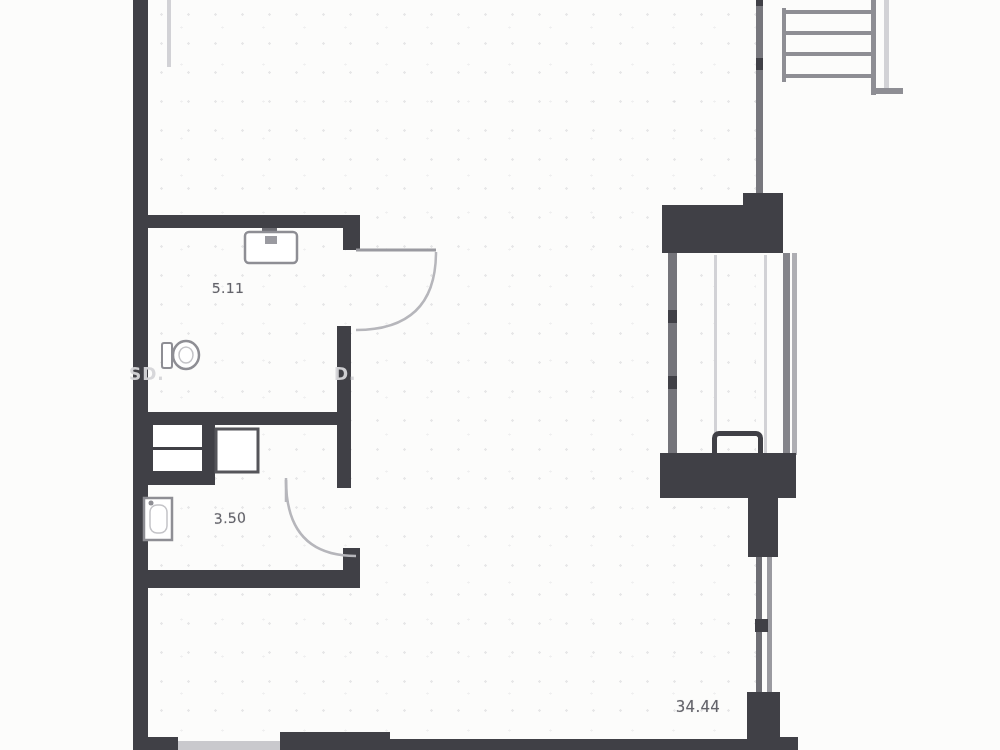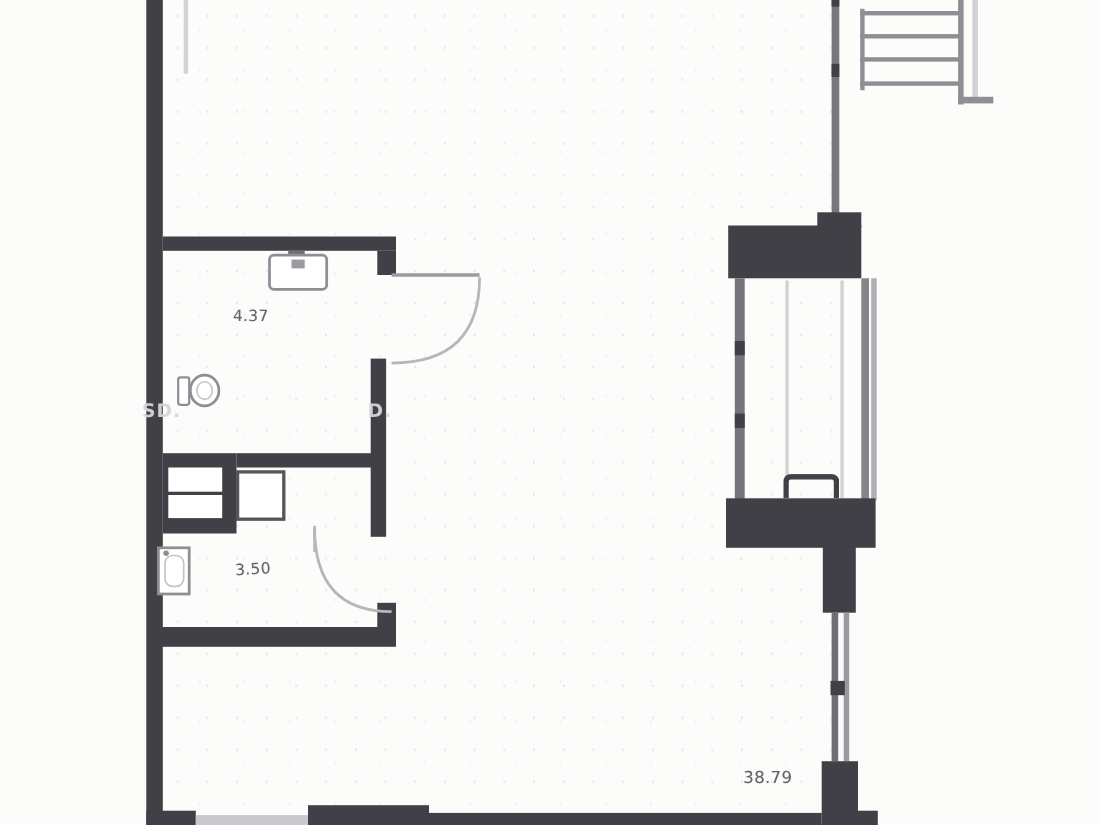--- a/index.html
+++ b/index.html
@@ -108,20 +108,20 @@
 
     <rect x="216" y="429" width="42" height="43" fill="#ffffff" stroke="#55555a" stroke-width="3"></rect>
 
     <g>
       <rect x="144" y="498" width="28" height="42" fill="#ffffff" stroke="#8e8e94" stroke-width="2.5"></rect>
       <rect x="150" y="505" width="17" height="28" rx="7" fill="none" stroke="#c4c4c8" stroke-width="1.5"></rect>
       <circle cx="151" cy="503" r="2.5" fill="#8e8e94"></circle>
     </g>
   </svg>
 
-  <div class="arealabel" style="left:196px;top:280px;width:64px;">4.37</div>
+  <div class="arealabel" style="left:196px;top:280px;width:64px;">5.11</div>
   <div class="arealabel" style="left:198px;top:510px;width:64px;transform:rotate(-3deg);">3.50</div>
-  <div class="arealabel" style="left:658px;top:698px;width:80px;font-size:15px;">38.79</div>
+  <div class="arealabel" style="left:658px;top:698px;width:80px;font-size:15px;">34.44</div>
 
   <div class="wm" style="left:112px;top:364px;margin-left:17px;">SD.</div>
   <div class="wm" style="left:334px;top:364px;">D.</div>
 
 </div>
 
 </body></html>

